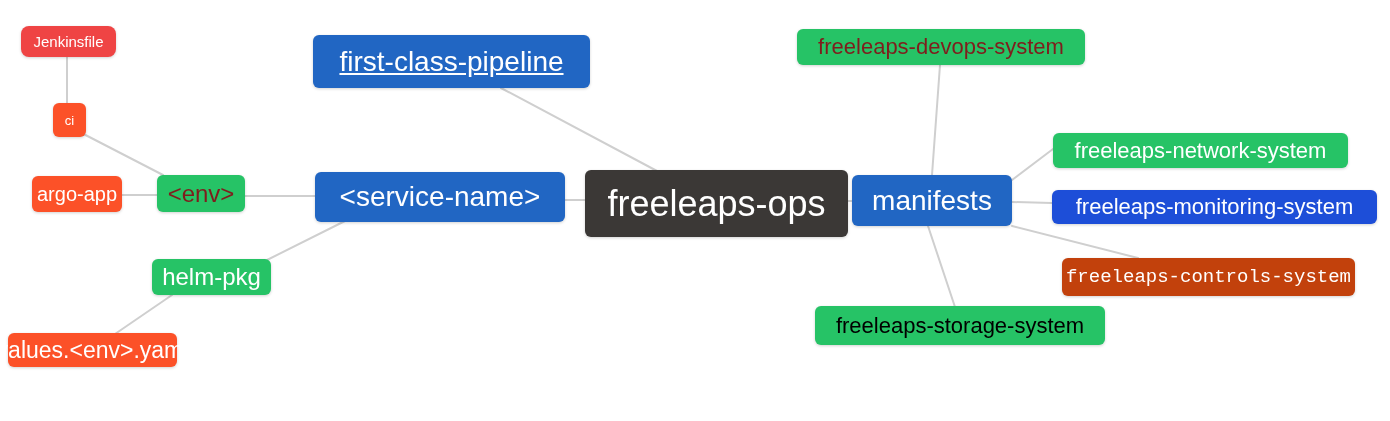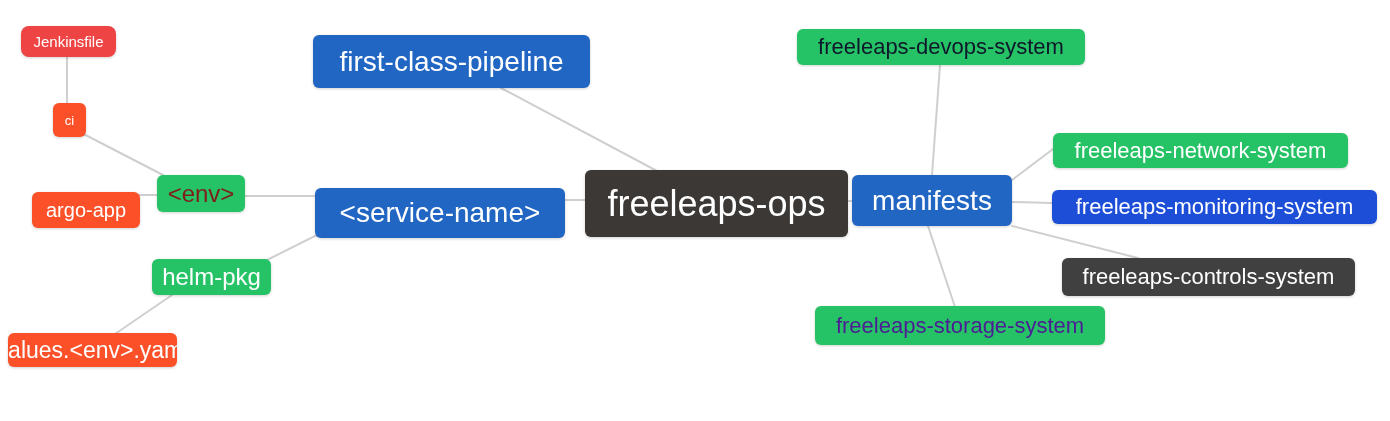--- a/index.html
+++ b/index.html
@@ -53,27 +53,27 @@
       <line x1="172" y1="295" x2="115" y2="334" stroke="#cfcfcf" stroke-width="2" stroke-linecap="round"></line>
       <line x1="940" y1="65" x2="932" y2="175" stroke="#cfcfcf" stroke-width="2" stroke-linecap="round"></line>
       <line x1="1012" y1="180" x2="1053" y2="149" stroke="#cfcfcf" stroke-width="2" stroke-linecap="round"></line>
       <line x1="1012" y1="202" x2="1052" y2="203" stroke="#cfcfcf" stroke-width="2" stroke-linecap="round"></line>
       <line x1="1012" y1="226" x2="1138" y2="258" stroke="#cfcfcf" stroke-width="2" stroke-linecap="round"></line>
       <line x1="928" y1="226" x2="955" y2="307" stroke="#cfcfcf" stroke-width="2" stroke-linecap="round"></line>
     </svg>
   <div id="nodes">
       <div class="node" style="left: 21px; top: 26px; width: 95px; height: 31px; background: #ef4444; color: rgb(255, 255, 255); font-size: 15px; border-radius: 8px;">Jenkinsfile</div>
       <div class="node" style="left: 53px; top: 103px; width: 33px; height: 34px; background: rgb(252, 81, 40); color: rgb(255, 255, 255); font-size: 13px;">ci</div>
-      <div class="node" style="left: 32px; top: 176px; width: 108px; height: 36px; background: rgb(252, 81, 40); color: rgb(255, 255, 255); font-size: 20px; margin-top: 16px;">argo-app</div>
+      <div class="node" style="left: 32px; top: 176px; width: 90px; height: 36px; background: rgb(252, 81, 40); color: rgb(255, 255, 255); font-size: 20px;">argo-app</div>
       <div class="node" style="left: 157px; top: 175px; width: 88px; height: 37px; background: rgb(38, 195, 102); color: #7f1d1d; font-size: 24px;">&lt;env&gt;</div>
       <div class="node" style="left: 146px; top: 259px; width: 119px; height: 36px; background: rgb(38, 195, 102); color: rgb(255, 255, 255); font-size: 24px; margin-left: 6px;">helm-pkg</div>
       <div class="node" style="left: 8px; top: 333px; width: 169px; height: 34px; background: rgb(252, 81, 40); color: rgb(255, 255, 255); font-size: 23px;">values.&lt;env&gt;.yaml</div>
-      <div class="node" style="left: 313px; top: 35px; width: 277px; height: 53px; background: rgb(33, 102, 195); color: rgb(255, 255, 255); font-size: 28px;">first-class-pipeline</div>
-      <div class="node" style="left: 315px; top: 172px; width: 250px; height: 50px; background: rgb(33, 102, 195); color: rgb(255, 255, 255); font-size: 28px; margin-top: 16px;">&lt;service-name&gt;</div>
+      <div class="node" style="left: 313px; top: 35px; width: 277px; height: 53px; background: rgb(33, 102, 195); color: rgb(255, 255, 255); font-size: 28px; text-decoration: underline;">first-class-pipeline</div>
+      <div class="node" style="left: 315px; top: 172px; width: 250px; height: 50px; background: rgb(33, 102, 195); color: rgb(255, 255, 255); font-size: 28px;">&lt;service-name&gt;</div>
       <div class="node" style="left: 585px; top: 170px; width: 263px; height: 67px; background: rgb(59, 56, 54); color: rgb(255, 255, 255); font-size: 36px;">freeleaps-ops</div>
       <div class="node" style="left: 852px; top: 175px; width: 160px; height: 51px; background: rgb(33, 102, 195); color: rgb(255, 255, 255); font-size: 28px; text-align: right;">manifests</div>
-      <div class="node" style="left: 797px; top: 29px; width: 288px; height: 36px; background: rgb(38, 195, 102); color: #0f172a; font-size: 22px;">freeleaps-devops-system</div>
+      <div class="node" style="left: 797px; top: 29px; width: 288px; height: 36px; background: rgb(38, 195, 102); color: #7f1d1d; font-size: 22px;">freeleaps-devops-system</div>
       <div class="node" style="left: 1053px; top: 113px; width: 295px; height: 35px; background: rgb(38, 195, 102); color: rgb(255, 255, 255); font-size: 22px; margin-top: 20px;">freeleaps-network-system</div>
       <div class="node" style="left: 1052px; top: 190px; width: 325px; height: 34px; background: #1d4ed8; color: rgb(255, 255, 255); font-size: 22px;">freeleaps-monitoring-system</div>
-      <div class="node" style="left: 1062px; top: 258px; width: 293px; height: 38px; background: #404040; color: rgb(255, 255, 255); font-size: 22px;">freeleaps-controls-system</div>
-      <div class="node" style="left: 815px; top: 306px; width: 290px; height: 39px; background: rgb(38, 195, 102); color: #4c1d95; font-size: 22px;">freeleaps-storage-system</div>
+      <div class="node" style="left: 1062px; top: 258px; width: 293px; height: 38px; background: #c2410c; color: rgb(255, 255, 255); font-size: 19px; font-family: Liberation Mono, monospace;">freeleaps-controls-system</div>
+      <div class="node" style="left: 815px; top: 306px; width: 290px; height: 39px; background: rgb(38, 195, 102); color: #000000; font-size: 22px;">freeleaps-storage-system</div>
     </div>
 </div>
 
 </body></html>

